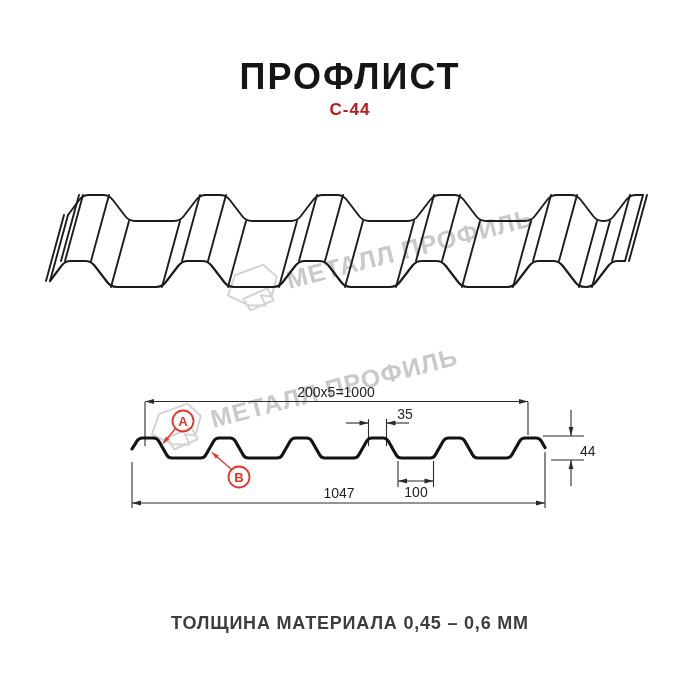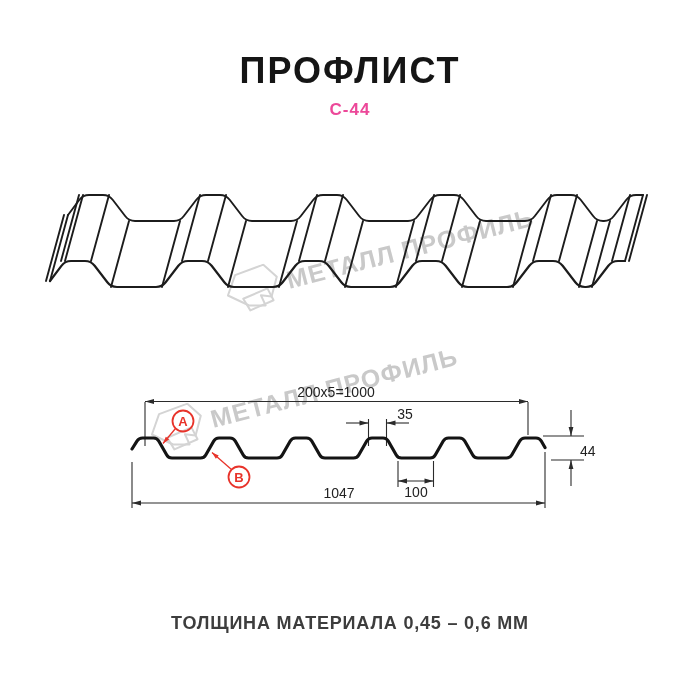--- a/index.html
+++ b/index.html
@@ -1,21 +1,21 @@
 <!DOCTYPE html>
 <html><head>
 <meta charset="utf-8">
 <style>
   html,body{margin:0;padding:0;}
   body{width:700px;height:700px;position:relative;background:#ffffff;overflow:hidden;
        font-family:"Liberation Sans",sans-serif;}
-  .title{position:absolute;top:50px;left:0;width:700px;text-align:center;
+  .title{position:absolute;top:56px;left:0;width:700px;text-align:center;
          font-size:36px;font-weight:800;letter-spacing:2px;color:#151515;}
   .subtitle{position:absolute;top:100px;left:0;width:700px;text-align:center;
-         font-size:17px;font-weight:700;letter-spacing:1px;color:#ec4899;}
+         font-size:17px;font-weight:700;letter-spacing:1px;color:#b91c1c;}
   .footer-note{position:absolute;top:613px;left:0;width:700px;text-align:center;
          font-size:18px;font-weight:700;letter-spacing:0.8px;color:#3d3d3d;}
   .watermark{position:absolute;display:flex;align-items:center;gap:7px;height:52px;
          transform:rotate(-14.5deg);transform-origin:left center;z-index:1;pointer-events:none;}
   .watermark .wm-text{font-size:25px;font-weight:700;letter-spacing:1px;color:#c9c9c9;white-space:nowrap;}
   #wm1{left:226px;top:270px;}
   #wm2{left:150px;top:409px;}
   #figures{position:absolute;left:0;top:0;z-index:2;}
 </style>
 </head>

